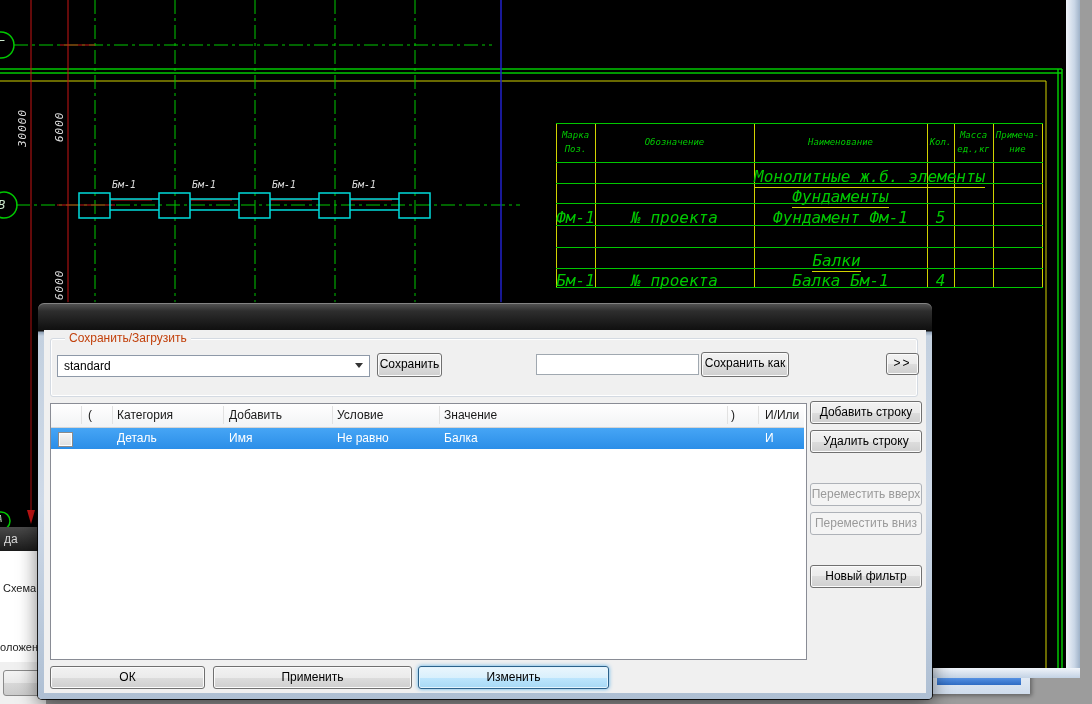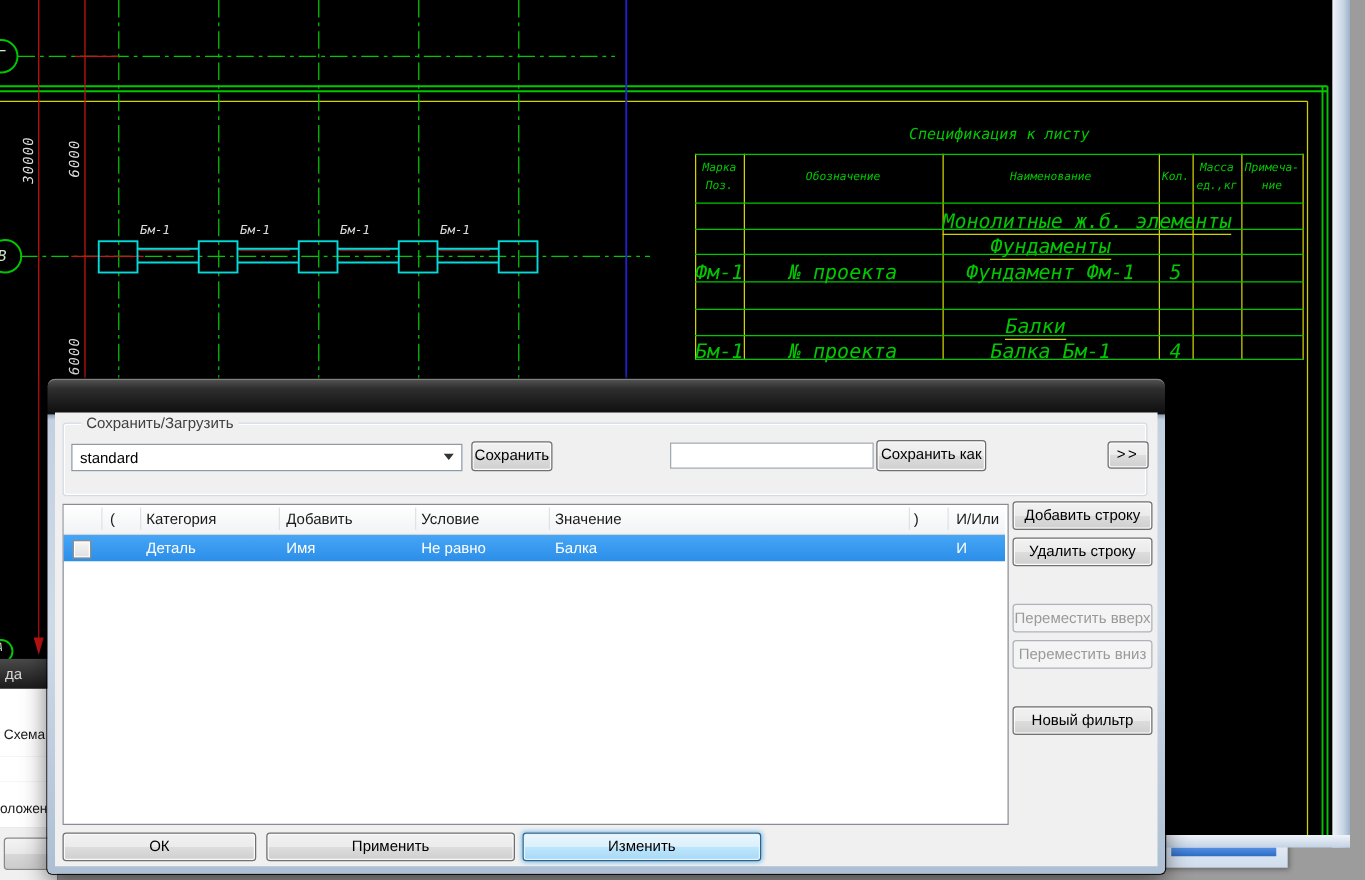--- a/index.html
+++ b/index.html
@@ -62,21 +62,21 @@
     border:1px solid #2a2a2a;border-top:none;border-radius:0 0 5px 5px;
     background:linear-gradient(#ec8d8f,#d9595b 40%,#b22a30 60%,#8c1a20);
     box-shadow:inset 0 1px 0 rgba(255,255,255,.5),inset 0 0 2px rgba(255,255,255,.3);
     color:#fff;text-align:center;font-size:10px;font-weight:bold;line-height:19px;
     text-shadow:0 1px 1px #000;}
   #dlg-client{position:absolute;left:6px;top:27px;width:882px;height:363px;background:#f0f0f0;}
 
   
   .groupbox{position:absolute;border:1px solid #d4dae2;border-radius:3px;
     box-shadow:inset 0 0 0 1px #ffffff;}
-  .grouplabel{position:absolute;left:14px;top:-8px;background:#f0f0f0;padding:0 4px;color:#404040;}
+  .grouplabel{position:absolute;left:14px;top:-8px;background:#f0f0f0;padding:0 4px;color:#c2410c;}
   .btn{position:absolute;border:1px solid #707070;border-radius:3px;text-align:center;
     color:#000;background:linear-gradient(#f2f2f2,#ebebeb 50%,#dddddd 50%,#cfcfcf);
     box-shadow:inset 0 0 0 1px #fbfbfb;line-height:21px;font-size:12px;}
   .btn.disabled{background:#f4f4f4;border-color:#aeb2b8;color:#9a9a9a;box-shadow:none;}
   .btn.focused{background:linear-gradient(#eaf6fd,#d9f0fc 50%,#bee6fd 50%,#a7d9f5);
     border-color:#2c628b;box-shadow:0 0 4px #5eb2e8,inset 0 0 0 1px #e3f4fd;}
   .combo{position:absolute;background:#fff;border:1px solid #8e99a8;}
   .combo .val{position:absolute;left:6px;top:3px;color:#000;}
   .combo .arr{position:absolute;right:6px;top:7px;width:0;height:0;
     border-left:4px solid transparent;border-right:4px solid transparent;border-top:5px solid #333;}
@@ -169,21 +169,20 @@
   <span class="cad white dim abs" style="left:53px;top:142px">6000</span>
   <span class="cad white dim abs" style="left:53px;top:300px">6000</span>
 
   
   <span class="cad white beam-label abs" style="left:112px;top:179px">Бм-1</span>
   <span class="cad white beam-label abs" style="left:192px;top:179px">Бм-1</span>
   <span class="cad white beam-label abs" style="left:272px;top:179px">Бм-1</span>
   <span class="cad white beam-label abs" style="left:352px;top:179px">Бм-1</span>
 
   
-  <div class="cad abs" style="left:556px;top:100px;width:487px;text-align:center;font-size:12px">Спецификация к листу</div>
   <div id="spec" class="abs">
     <div class="tv" style="left:0"></div>
       <div class="tv" style="left:39px"></div>
     <div class="tv" style="left:198px"></div>
       <div class="tv" style="left:371px"></div>
     <div class="tv" style="left:398px"></div>
       <div class="tv" style="left:437px"></div>
     <div class="tv" style="left:486px"></div>
     <div class="th" style="top:0"></div>
       <div class="th" style="top:39px"></div>
@@ -203,21 +202,21 @@
     <div class="cad cell" style="left:398px;width:39px;top:21px">ед.,кг</div>
     <div class="cad cell" style="left:437px;width:49px;top:7px">Примеча-</div>
     <div class="cad cell" style="left:437px;width:49px;top:21px">ние</div>
 
     <div class="cad cell rowtxt" style="left:198px;width:173px;top:44px"><span class="u">Монолитные ж.б. элементы</span></div>
     <div class="cad cell rowtxt" style="left:198px;width:173px;top:64px"><span class="u">Фундаменты</span></div>
     <div class="cad cell rowtxt" style="left:0;width:39px;top:85px">Фм-1</div>
     <div class="cad cell rowtxt" style="left:39px;width:159px;top:85px">№ проекта</div>
     <div class="cad cell rowtxt" style="left:198px;width:173px;top:85px">Фундамент Фм-1</div>
     <div class="cad cell rowtxt" style="left:371px;width:27px;top:85px">5</div>
-    <div class="cad cell rowtxt" style="left:186px;width:173px;top:128px"><span class="u">Балки</span></div>
+    <div class="cad cell rowtxt" style="left:194px;width:173px;top:128px"><span class="u">Балки</span></div>
     <div class="cad cell rowtxt" style="left:0;width:39px;top:148px">Бм-1</div>
     <div class="cad cell rowtxt" style="left:39px;width:159px;top:148px">№ проекта</div>
     <div class="cad cell rowtxt" style="left:198px;width:173px;top:148px">Балка Бм-1</div>
     <div class="cad cell rowtxt" style="left:371px;width:27px;top:148px">4</div>
   </div>
 </div>
 
 <div id="win2" class="abs"></div>
 <div id="win2-blue" class="abs"></div>
 

